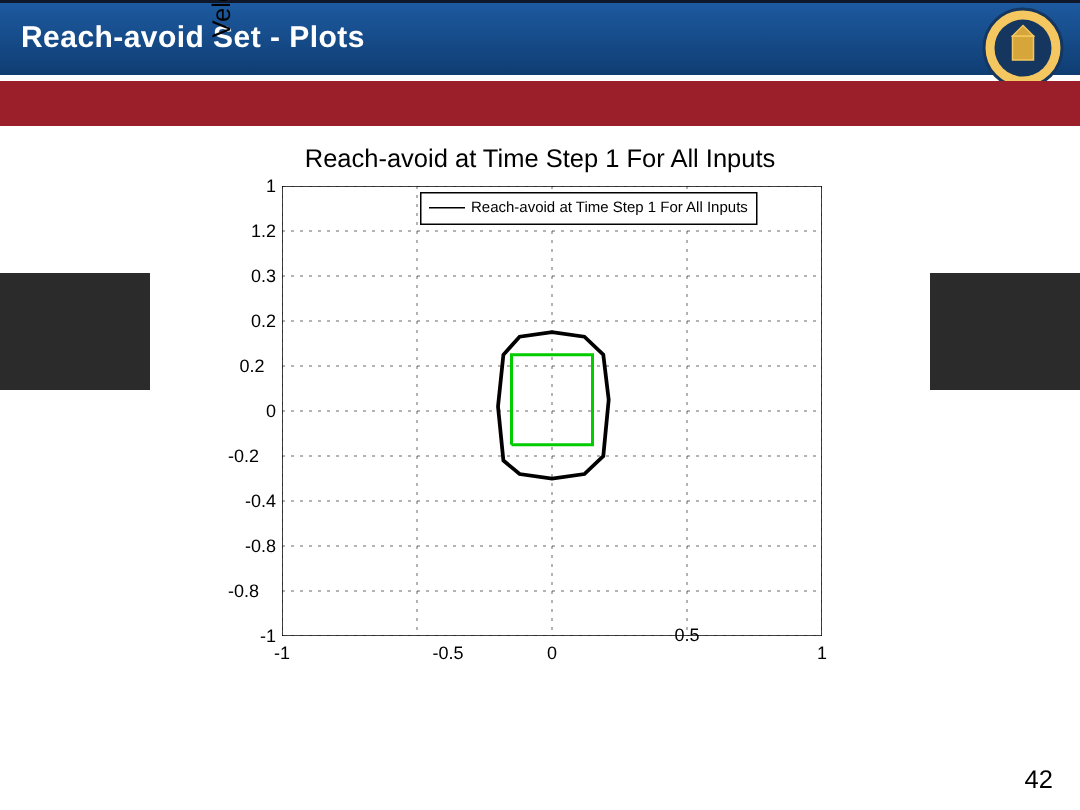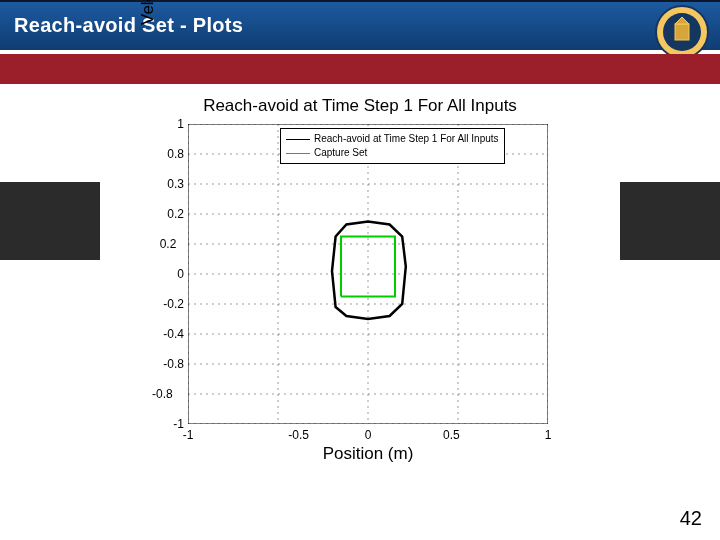--- a/index.html
+++ b/index.html
@@ -9,21 +9,21 @@
   .header-red{position:absolute;left:0;top:54px;width:720px;height:30px;background:#9a1f2b}
   .logo{position:absolute;right:10px;top:4px;width:56px;height:56px}
   .logo svg{width:56px;height:56px}
   .dark-band{position:absolute;left:0;top:182px;width:720px;height:78px;background:#2b2b2b}
   .chart-area{position:absolute;left:100px;top:96px;width:520px;height:400px;background:#fff}
   .chart-title{position:absolute;left:0;top:0;width:520px;text-align:center;font-size:17px;color:#000}
   .plot{position:absolute;left:88px;top:28px;width:360px;height:300px}
   .ylabel{position:absolute;left:38px;top:28px;width:300px;text-align:center;transform:rotate(-90deg);transform-origin:0 0;font-size:17px;color:#000}
   .xlabel{position:absolute;left:88px;top:348px;width:360px;text-align:center;font-size:17px;color:#000}
   .tick{position:absolute;font-size:12px;color:#000}
-  .page-number{position:absolute;right:18px;bottom:10px;font-size:20px;color:#000}
+  .page-number{position:absolute;right:18px;bottom:10px;font-size:17px;color:#000}
   .legend-box{position:absolute;border:1px solid #000;background:#fff;font-size:10px;line-height:14px;padding:3px 5px}
   .leg-line{display:inline-block;width:24px;height:0;border-top:1.5px solid;vertical-align:middle;margin-right:4px}
 </style>
 </head>
 <body>
 
 <div class="header-blue">
   <div class="header-blue-inner"></div>
   <div class="header-title">Reach-avoid Set - Plots</div>
   <div class="logo">
@@ -35,21 +35,20 @@
     </svg>
   </div>
 </div>
 <div class="header-red"></div>
 
 <div class="dark-band"></div>
 
 <div class="chart-area">
   <div class="chart-title">Reach-avoid at Time Step 1 For All Inputs</div>
   <div class="ylabel">Velocity (m/s)</div>
-  <div class="xlabel">Position (m)</div>
 
   <svg class="plot" viewBox="0 0 360 300">
     <rect x="0" y="0" width="360" height="300" fill="#fff" stroke="#000" stroke-width="1"></rect>
     <g id="grid" stroke="#000" stroke-width="0.4" stroke-dasharray="2,4">
         <line x1="0" y1="0" x2="0" y2="300"></line>
         <line x1="90" y1="0" x2="90" y2="300"></line>
         <line x1="180" y1="0" x2="180" y2="300"></line>
         <line x1="270" y1="0" x2="270" y2="300"></line>
         <line x1="360" y1="0" x2="360" y2="300"></line>
         <line x1="0" y1="300" x2="360" y2="300"></line>
@@ -70,34 +69,33 @@
     <g id="reach" stroke="#000" stroke-width="2.5" fill="none">
         <path d="M147.60000000000002 183L158.4 192L180 195L201.60000000000002 192L214.2 180L217.79999999999998 142.5L214.2 112.5L201.60000000000002 100.5L180 97.5L158.4 100.5L147.60000000000002 112.5L144 147L147.60000000000002 183 Z"></path>
       </g>
     <g id="ticks-svg" stroke="#000" stroke-width="1"></g>
   </svg>
 
   <div id="tick-labels">
       <div class="tick" style="left:73px;top:332px;width:30px;text-align:center">-1</div>
       <div class="tick" style="left:179px;top:332px;width:30px;text-align:right">-0.5</div>
       <div class="tick" style="left:253px;top:332px;width:30px;text-align:center">0</div>
-      <div class="tick" style="left:343px;top:332px;width:30px;">0.5</div>
+      <div class="tick" style="left:343px;top:320px;width:30px;text-align:center">0.5</div>
       <div class="tick" style="left:433px;top:332px;width:30px;text-align:center">1</div>
       <div class="tick" style="left:52px;top:321px;width:32px;text-align:right">-1</div>
       <div class="tick" style="left:52px;top:291px;width:32px;text-align:left">-0.8</div>
       <div class="tick" style="left:52px;top:261px;width:32px;text-align:right">-0.8</div>
       <div class="tick" style="left:52px;top:231px;width:32px;text-align:right">-0.4</div>
-      <div class="tick" style="left:52px;top:201px;width:32px;text-align:right">-0.2</div>
+      <div class="tick" style="left:52px;top:201px;width:32px;text-align:left">-0.2</div>
       <div class="tick" style="left:52px;top:171px;width:32px;text-align:right">0</div>
       <div class="tick" style="left:52px;top:141px;width:32px;text-align:center">0.2</div>
       <div class="tick" style="left:52px;top:111px;width:32px;text-align:right">0.2</div>
       <div class="tick" style="left:52px;top:81px;width:32px;text-align:right">0.3</div>
-      <div class="tick" style="left:52px;top:51px;width:32px;text-align:right">0.8</div>
+      <div class="tick" style="left:52px;top:51px;width:32px;text-align:right">1.2</div>
       <div class="tick" style="left:52px;top:21px;width:32px;text-align:right">1</div>
     </div>
 
   <div class="legend-box" id="legend" style="left:180px;top:32px;">
     <div><span class="leg-line" style="border-color:#000"></span><span>Reach-avoid at Time Step 1 For All Inputs</span></div>
-    <div><span class="leg-line" style="border-color:#00cc00"></span><span>Capture Set</span></div>
   </div>
 </div>
 
 <div class="page-number">42</div>
 
 </body></html>

